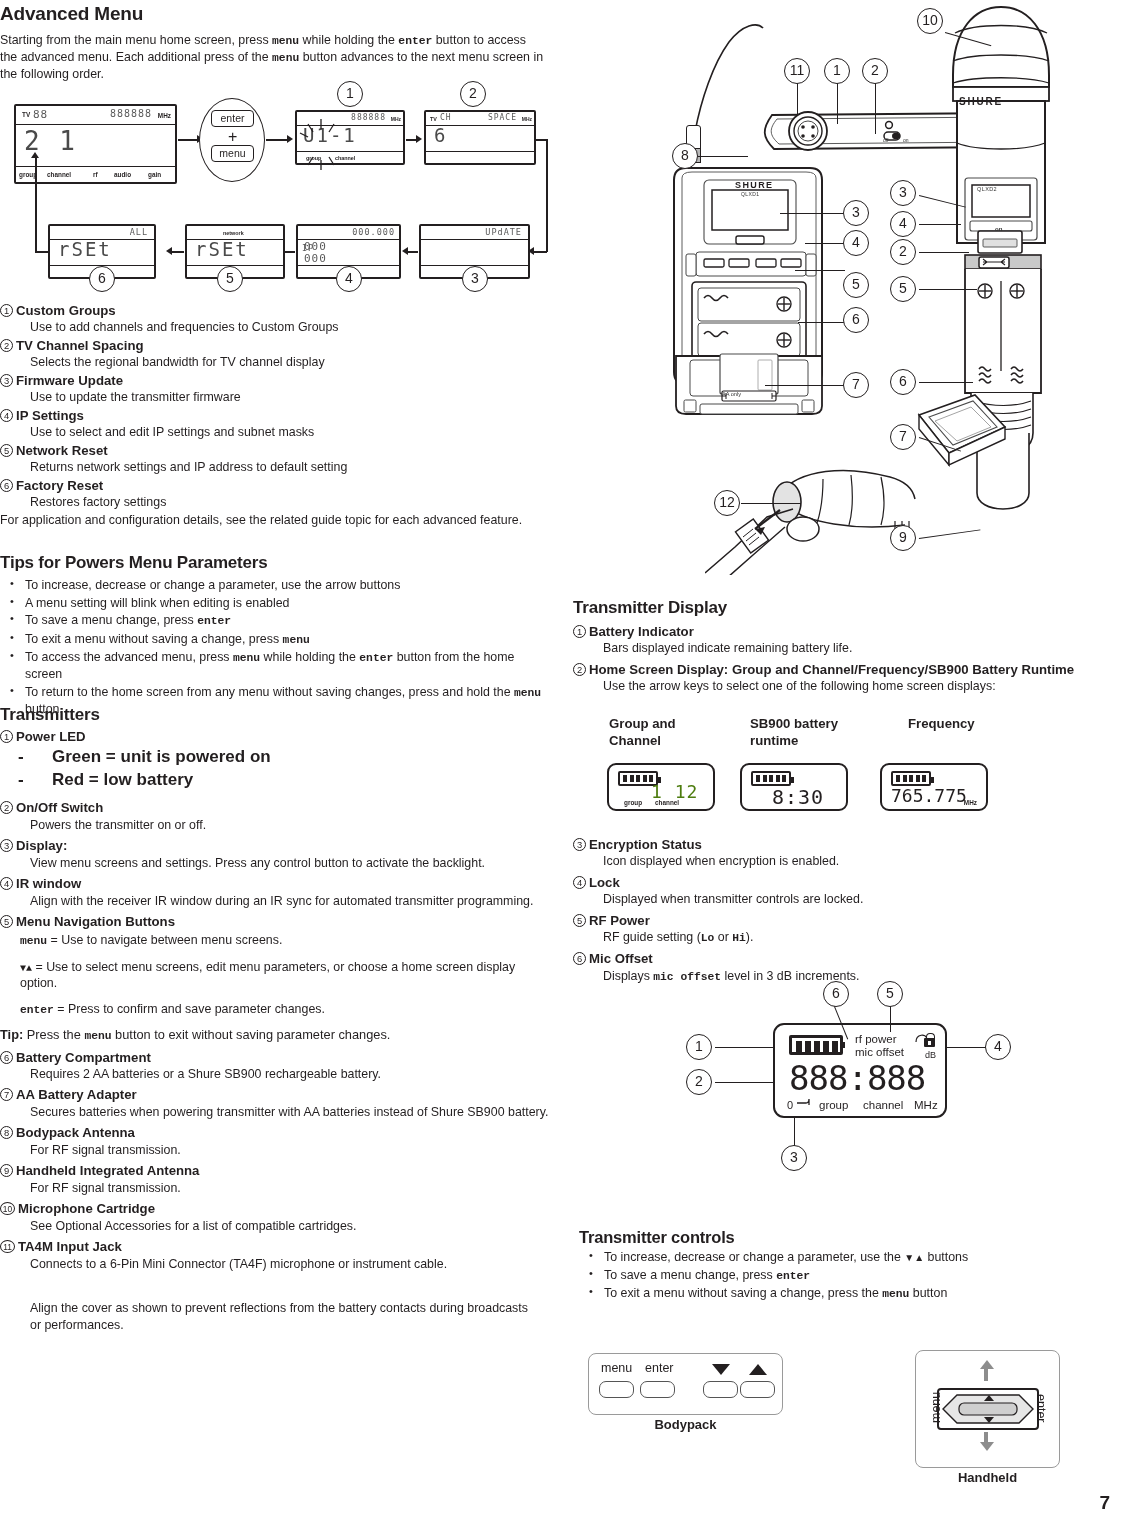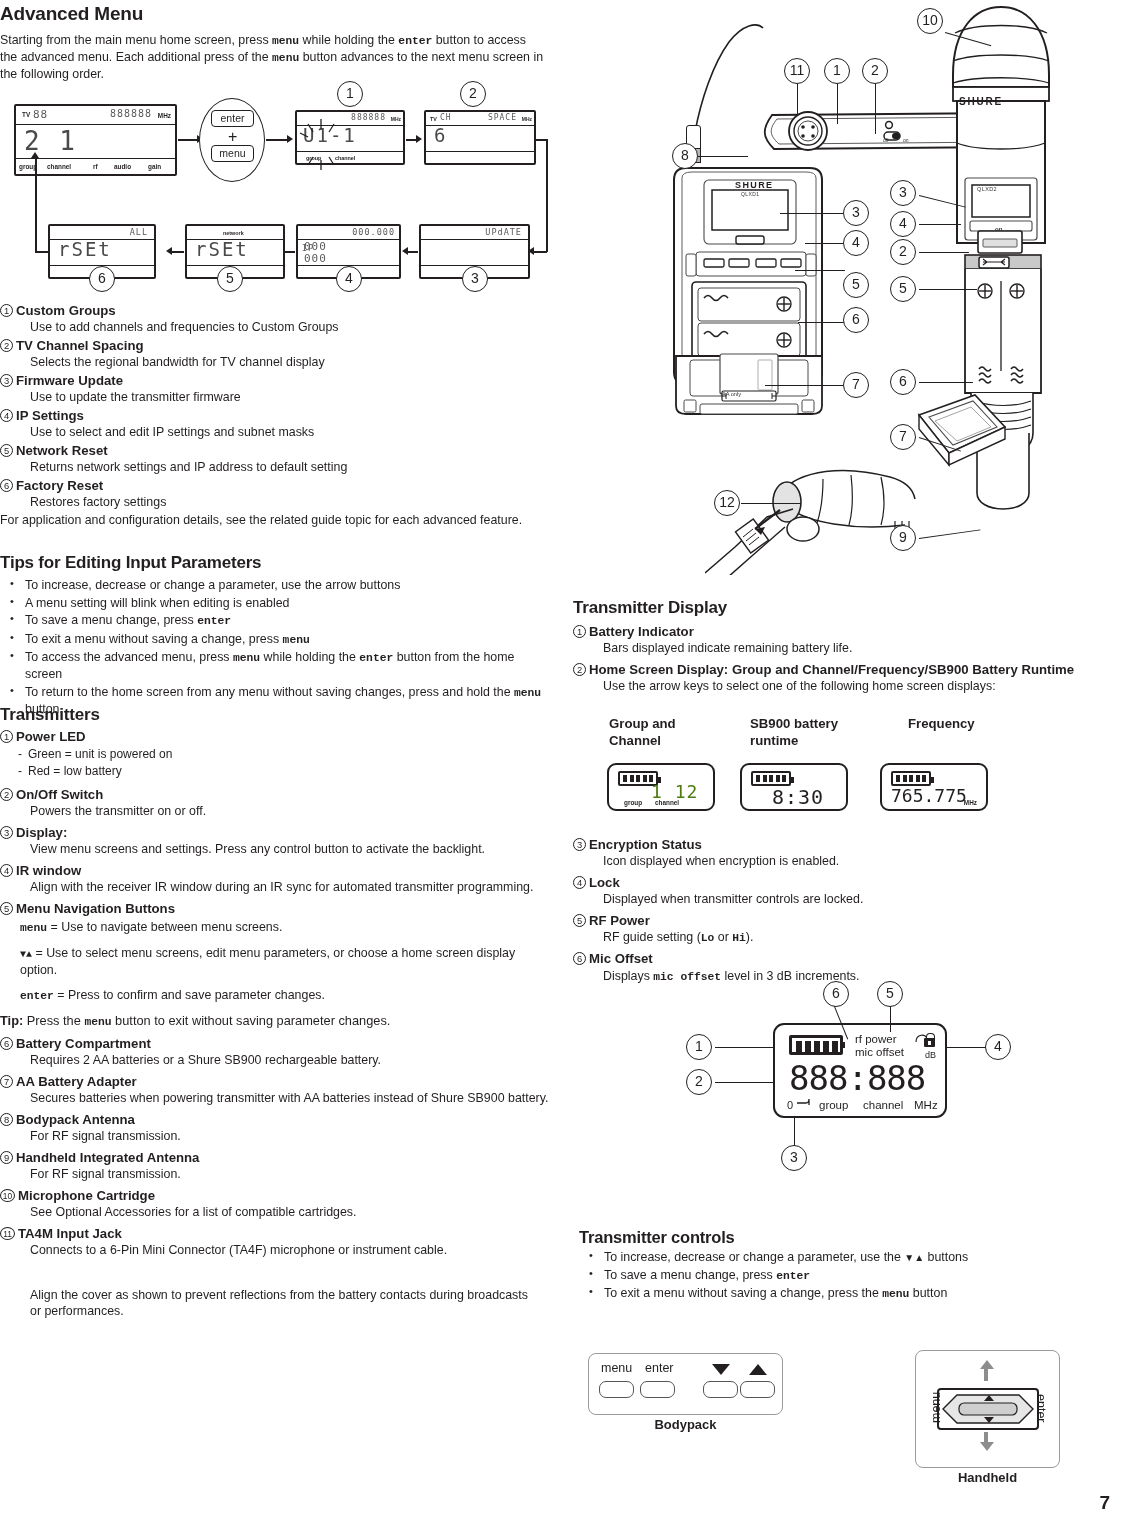--- a/index.html
+++ b/index.html
@@ -52,22 +52,22 @@
   ul.bullets { margin:1px 0 0 0; padding:0; list-style:none; }
   ul.bullets li {
     font-size:12.4px; line-height:1.35; position:relative;
     padding-left:25px; margin-bottom:1px;
   }
   ul.bullets li:before {
     content:"\2022"; position:absolute; left:10px; top:-1px; font-size:11px;
   }
   ul.dashes { margin:1px 0 0 0; padding:0; list-style:none; }
   ul.dashes li {
-    font-size:12px; line-height:1.35; position:relative;
-    padding-left:28px; margin-bottom:0px;
+    font-size:17px; line-height:1.35; position:relative;
+    padding-left:52px; margin-bottom:0px;font-weight:bold;
   }
   ul.dashes li:before {
     content:"-"; position:absolute; left:18px; top:0;
   }
 
   
   .lcd {
     position:absolute; border:2px solid #231f20; border-radius:2px;
     background:#fff;
   }
@@ -215,21 +215,21 @@
 
     <div style="position:absolute;left:0;top:4px;width:555px;">
       <h1 class="sec">Advanced Menu</h1>
       <p class="body" style="width:545px;">
         <span>Starting from the main menu home screen, press </span><span class="mono">menu</span><span> while holding the </span><span class="mono">enter</span><span> button to access the advanced menu. Each additional press of the </span><span class="mono">menu</span><span> button advances to the next menu screen in the following order.</span>
       </p>
     </div>
 
     <div style="position:absolute;left:0;top:84px;width:555px;height:215px;">
 
-      <div class="lcd" style="left:14px;top:20px;width:163px;height:72px;">
+      <div class="lcd" style="left:14px;top:20px;width:163px;height:80px;">
         <div class="row-top">
           <span class="lbl-tiny" style="position:absolute;left:6px;top:5px;font-weight:bold;">TV</span>
           <span class="seg" style="position:absolute;left:17px;top:2px;font-size:11px;">88</span>
           <span class="seg" style="position:absolute;right:23px;top:2px;font-size:10px;">888888</span>
           <span class="lbl-tiny" style="position:absolute;right:4px;top:6px;font-weight:bold;">MHz</span>
         </div>
         <div class="big-seg" style="position:absolute;left:8px;top:20px;font-size:26px;">2  1</div>
         <div class="row-bot">
           <span class="lbl-tiny" style="position:absolute;left:3px;top:4px;font-weight:bold;">group</span>
           <span class="lbl-tiny" style="position:absolute;left:31px;top:4px;font-weight:bold;">channel</span>
@@ -375,21 +375,21 @@
         <div class="desc">Returns network settings and IP address to default setting</div>
       </div>
       <div class="numitem">
         <div class="head"><span class="cnum">6</span><span>Factory Reset</span></div>
         <div class="desc">Restores factory settings</div>
       </div>
       <p class="body" style="margin-top:1px;">For application and configuration details, see the related guide topic for each advanced feature.</p>
     </div>
 
     <div style="position:absolute;left:0;top:553px;width:555px;">
-      <h2 class="sec" style="margin-top:0;">Tips for Editing Input Parameters</h2>
+      <h2 class="sec" style="margin-top:0;">Tips for Powers Menu Parameters</h2>
       <ul class="bullets">
         <li><span>To increase, decrease or change a parameter, use the arrow buttons</span></li>
         <li><span>A menu setting will blink when editing is enabled</span></li>
         <li><span>To save a menu change, press </span><span class="mono">enter</span></li>
         <li><span>To exit a menu without saving a change, press </span><span class="mono">menu</span></li>
         <li><span>To access the advanced menu, press </span><span class="mono">menu</span><span> while holding the </span><span class="mono">enter</span><span> button from the home screen</span></li>
         <li><span>To return to the home screen from any menu without saving changes, press and hold the </span><span class="mono">menu</span><span> button.</span></li>
       </ul>
     </div>
 

